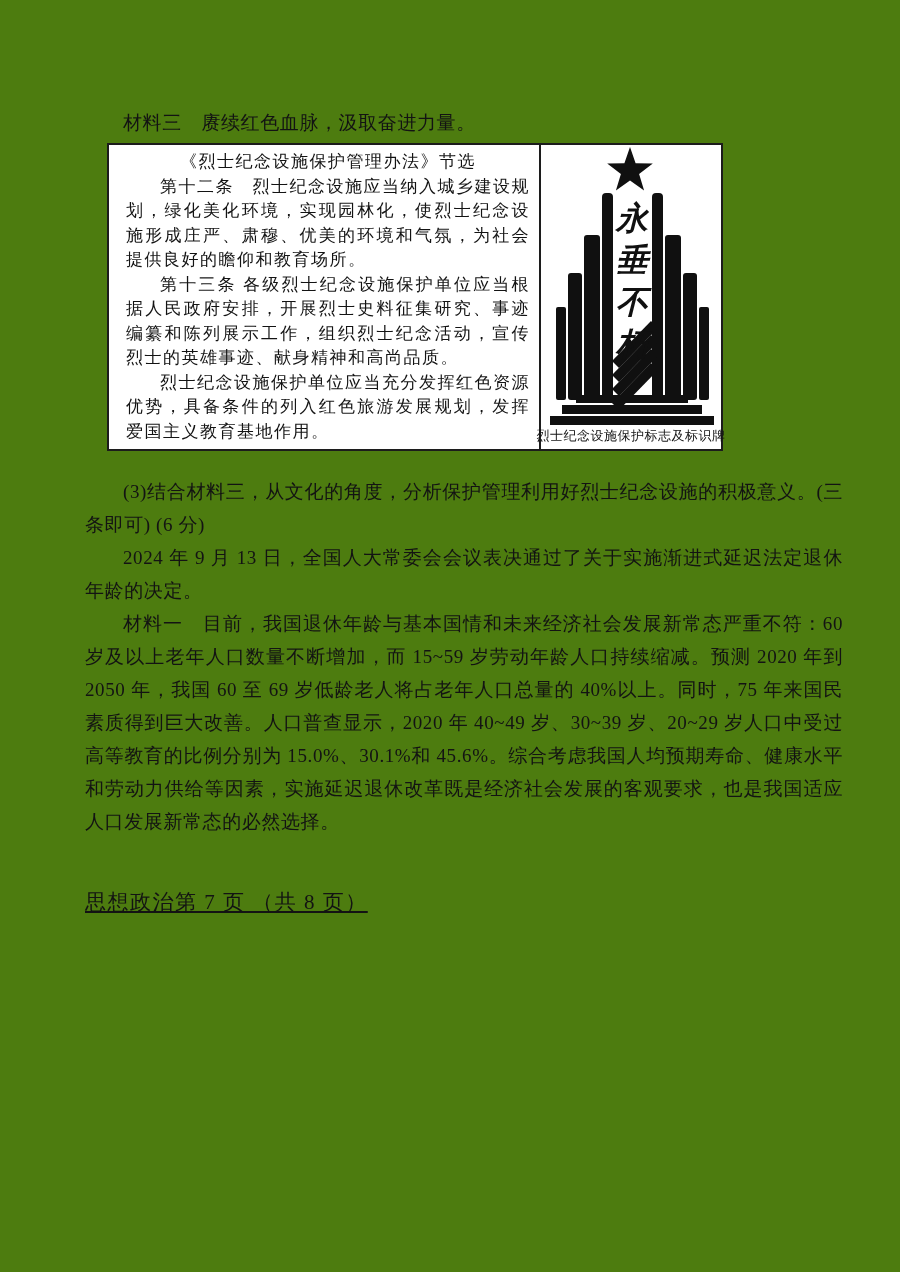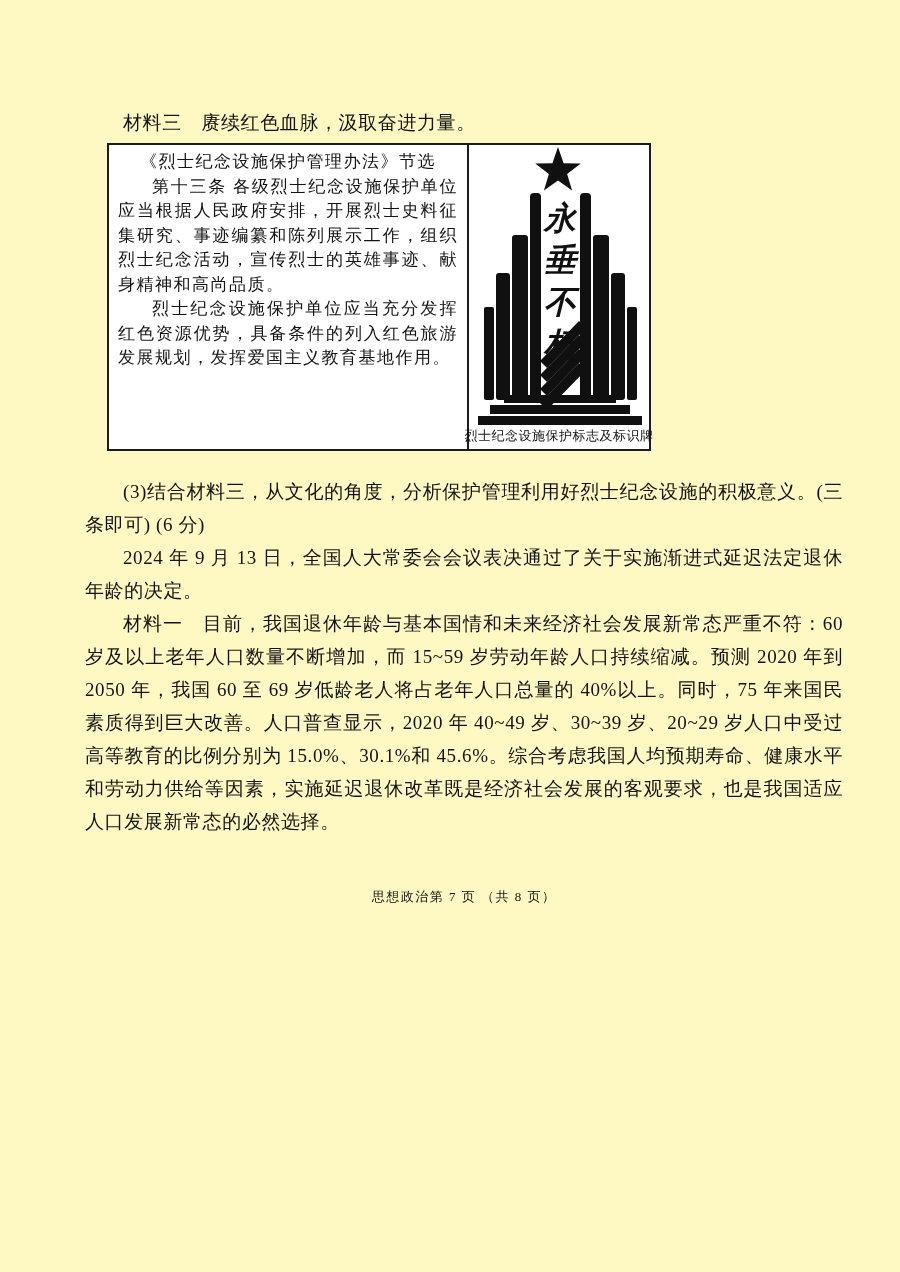--- a/index.html
+++ b/index.html
@@ -6,41 +6,42 @@
   body {
     width: 900px; height: 1272px;
     background: #ffffff;
     font-family: "Liberation Serif", "DejaVu Serif", serif;
     color: #131313;
   }
   .page {
     position: relative;
     width: 900px; height: 1272px;
     overflow: hidden;
-    background: #fef9c3;
+    background: #4d7c0f;
   }
   .content { padding: 106px 57px 0 85px; }
 
   .para {
     margin: 0;
     font-size: 19px;
     line-height: 33px;
     letter-spacing: 0.6px;
     text-align: justify;
     text-indent: 2em;
   }
 
   
   .figure-box {
     display: flex;
-    width: 544px;
+    width: 616px;
     margin: 4px 0 0 22px;
     border: 2px solid #1c1c1c;
     box-sizing: border-box;
     background: #ffffff;
+    padding-left: 8px;
   }
   .figure-text {
     flex: 1;
     padding: 5px 9px 4px 9px;
     font-size: 17px;
     line-height: 24.5px;
     letter-spacing: 1.5px;
     text-align: justify;
   }
   .figure-title {
@@ -73,36 +74,37 @@
     font-family: "Liberation Serif", "DejaVu Serif", serif;
     font-weight: bold;
     font-style: italic;
   }
 
   .q3 { margin-top: 24px; }
   .q17-stem { margin-top: 34px; }
 
   .footer {
     margin-top: 50px;
-    text-align: center;
-    font-size: 13px;
+    font-size: 21px;
     letter-spacing: 1.5px;
+    text-decoration: underline;
   }
 </style>
 </head>
 <body>
 
 <div class="page">
   <div class="content">
 
     <p class="para">材料三　赓续红色血脉，汲取奋进力量。</p>
 
     <div class="figure-box">
       <div class="figure-text">
         <p class="figure-title">《烈士纪念设施保护管理办法》节选</p>
+        <p class="figure-para">第十二条　烈士纪念设施应当纳入城乡建设规划，绿化美化环境，实现园林化，使烈士纪念设施形成庄严、肃穆、优美的环境和气氛，为社会提供良好的瞻仰和教育场所。</p>
         <p class="figure-para">第十三条 各级烈士纪念设施保护单位应当根据人民政府安排，开展烈士史料征集研究、事迹编纂和陈列展示工作，组织烈士纪念活动，宣传烈士的英雄事迹、献身精神和高尚品质。</p>
         <p class="figure-para">烈士纪念设施保护单位应当充分发挥红色资源优势，具备条件的列入红色旅游发展规划，发挥爱国主义教育基地作用。</p>
       </div>
       <div class="figure-image-cell">
         <svg class="monument-svg" width="178" height="280" viewBox="0 0 178 280" xmlns="http://www.w3.org/2000/svg">
           <g fill="#101010">
 
             <polygon points="88,2 93.6,18.2 110.8,18.6 97.1,29.0 102.1,45.4 88,35.6 73.9,45.4 78.9,29.0 65.2,18.6 82.4,18.2"></polygon>
 
             <g>

